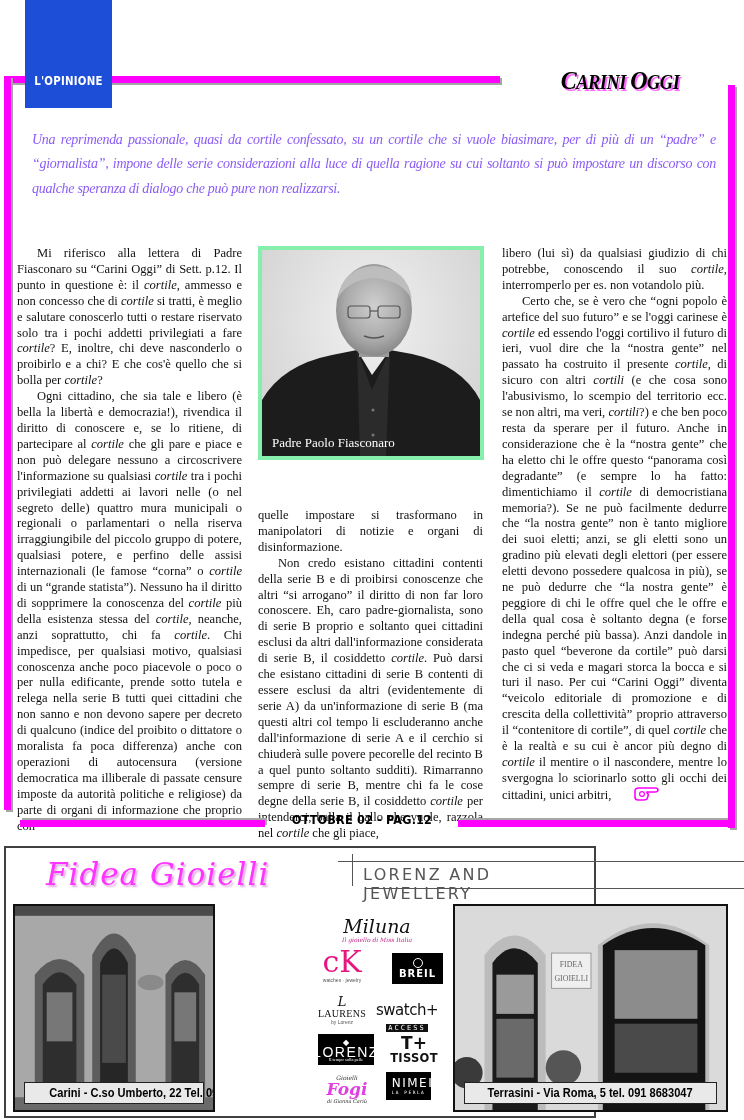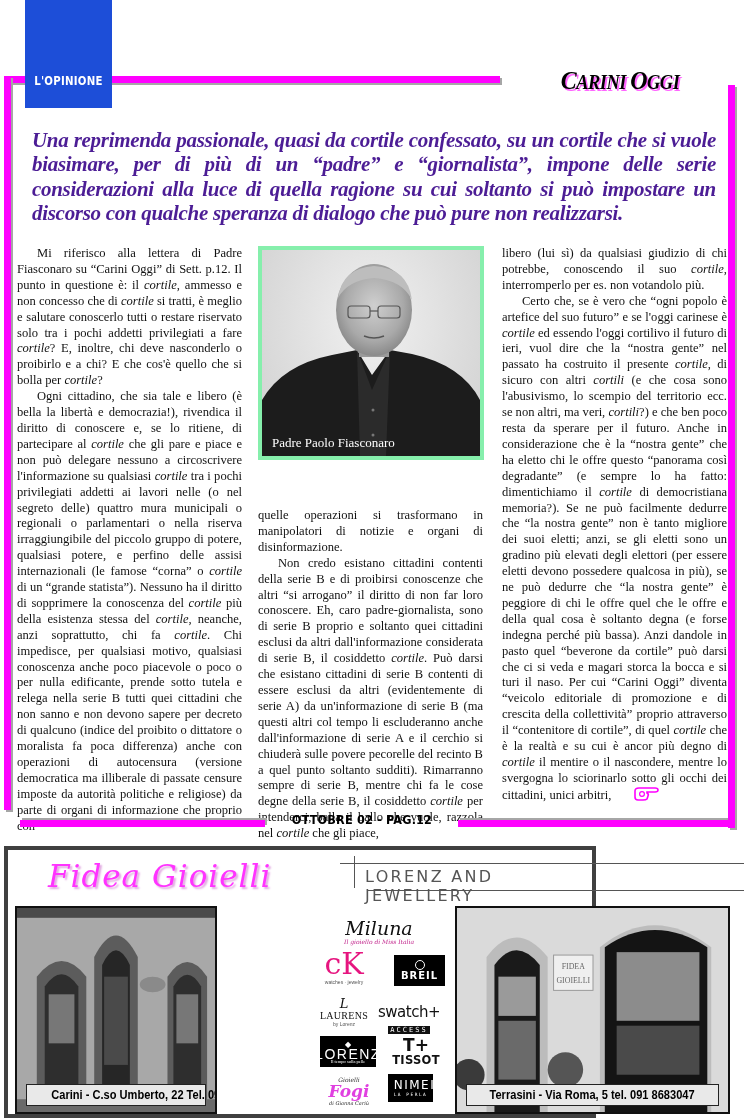--- a/index.html
+++ b/index.html
@@ -25,21 +25,21 @@
     font-family: "DejaVu Sans", sans-serif; font-weight: bold; font-size: 12.5px; letter-spacing: 0.2px; color: #000;
     transform: scaleX(0.9); }
 
   .masthead { position: absolute; left: 520px; top: 66px; width: 200px; text-align: center;
     font-family: "Liberation Serif", serif; font-style: italic; font-weight: bold; font-size: 26px; color: #000;
     text-shadow: 2px 2px 0 #ff66ff; letter-spacing: -0.5px; transform: scaleX(0.92); }
   .masthead .sc { font-size: 20px; }
 
   
   .lead { position: absolute; left: 32px; top: 128px; width: 684px; font-family: "Liberation Serif", serif;
-    font-style: italic; font-weight: bold; font-size: 21px; line-height: 24.3px; color: #4c1d95; text-align: justify;
+    font-style: italic; font-weight: normal; font-size: 14px; line-height: 24.3px; color: #8b5cf6; text-align: justify;
     letter-spacing: -0.3px; }
 
   
   .col { position: absolute; top: 246px; width: 225px; font-size: 12.55px; line-height: 15.9px; text-align: justify; color: #111; }
   .col p { text-indent: 20px; }
   .col p.noindent { text-indent: 0; }
   .col1 { left: 17px; }
   .col2 { left: 258px; }
   .col3 { left: 502px; }
   .col .c2text { position: absolute; top: 262px; width: 225px; }
@@ -47,21 +47,21 @@
   .photo { position: absolute; left: 0; top: 0; width: 226px; height: 214px; background: #86efac; padding: 4px; }
   .photo-inner { position: relative; width: 100%; height: 100%; overflow: hidden;
     background: radial-gradient(ellipse at 50% 35%, #f1f1f1 0%, #dcdcdc 60%, #cfcfcf 100%); }
   .photo-inner svg { position: absolute; left: 0; top: 0; width: 100%; height: 100%; }
   .photo-caption { position: absolute; left: 10px; bottom: 5px; color: #fff; font-family: "Liberation Serif", serif;
     font-size: 13px; }
 
   .pointer-icon { display: inline-block; vertical-align: middle; margin-left: 2px; }
 
   
-  .ad { position: absolute; left: 4px; top: 846px; width: 592px; height: 272px; border: 4px solid #404040; background: #fff; }
+  .ad { position: absolute; left: 4px; top: 846px; width: 592px; height: 272px; border: 2px solid #404040; background: #fff; }
   .ad-brand { position: absolute; left: 40px; top: 8px; font-family: "DejaVu Serif", serif; font-style: italic;
     font-size: 31px; color: #ff33ff; text-shadow: 2px 2px 2px #e0a8e0; letter-spacing: 1px; }
   .ad-tagline { position: absolute; left: 357px; top: 17px; font-family: "DejaVu Sans", sans-serif; font-size: 16px;
     letter-spacing: 2.3px; color: #555; }
   .ad-rule-top { position: absolute; left: 238px; top: 13px; width: 243px; height: 1px; background: #555; }
   .ad-rule-bottom { position: absolute; left: 265px; top: 40px; width: 234px; height: 1px; background: #555; }
   .ad-rule-v { position: absolute; left: 250px; top: 6px; width: 1px; height: 32px; background: #555; }
 
   .store-photo { position: absolute; top: 56px; width: 207px; height: 208px; border: 2px solid #111; overflow: hidden; }
   .store-left { left: 7px; }
@@ -150,21 +150,21 @@
         <rect x="116" y="56" width="22" height="12" rx="3" fill="none" stroke="#555" stroke-width="1.2"></rect>
         <line x1="108" y1="61" x2="116" y2="61" stroke="#555" stroke-width="1.2"></line>
         <path d="M102 86 Q112 90 122 86" stroke="#555" stroke-width="1.5" fill="none"></path>
         <circle cx="111" cy="160" r="1.5" fill="#777"></circle>
         <circle cx="111" cy="185" r="1.5" fill="#777"></circle>
       </svg>
       <div class="photo-caption">Padre Paolo Fiasconaro</div>
     </div>
   </div>
   <div class="c2text">
-      <p class="noindent">quelle operazioni si trasformano in manipolatori di notizie e organi di disinformazione.</p>
+      <p class="noindent">quelle impostare si trasformano in manipolatori di notizie e organi di disinformazione.</p>
       <p>Non credo esistano cittadini contenti della serie B e di proibirsi conoscenze che altri “si arrogano” il diritto di non far loro conoscere. Eh, caro padre-giornalista, sono di serie B proprio e soltanto quei cittadini esclusi da altri dall'informazione considerata di serie B, il cosiddetto <i>cortile</i>. Può darsi che esistano cittadini di serie B contenti di essere esclusi da altri (evidentemente di serie A) da un'informazione di serie B (ma questi altri col tempo li escluderanno anche dall'informazione di serie A e il cerchio si chiuderà sulle povere pecorelle del recinto B a quel punto soltanto sudditi). Rimarranno sempre di serie B, mentre chi fa le cose degne della serie B, il cosiddetto <i>cortile</i> per intenderci, balla il ballo che vuole, razzola nel <i>cortile</i> che gli piace,</p>
     </div>
 </div>
 
 <div class="col col3">
   <div>
       <p class="noindent">libero (lui sì) da qualsiasi giudizio di chi potrebbe, conoscendo il suo <i>cortile</i>, interromperlo per es. non votandolo più.</p>
       <p>Certo che, se è vero che “ogni popolo è artefice del suo futuro” e se l'oggi carinese è <i>cortile</i> ed essendo l'oggi cortilivo il futuro di ieri, vuol dire che la “nostra gente” nel passato ha costruito il presente <i>cortile</i>, di sicuro con altri <i>cortili</i> (e che cosa sono l'abusivismo, lo scempio del territorio ecc. se non altri, ma veri, <i>cortili</i>?) e che ben poco resta da sperare per il futuro. Anche in considerazione che è la “nostra gente” che ha eletto chi le offre questo “panorama così degradante” (e sempre lo ha fatto: dimentichiamo il <i>cortile</i> di democristiana memoria?). Se ne può facilmente dedurre che “la nostra gente” non è tanto migliore dei suoi eletti; anzi, se gli eletti sono un gradino più elevati degli elettori (per essere eletti devono possedere qualcosa in più), se ne può dedurre che “la nostra gente” è peggiore di chi le offre quel che le offre e della qual cosa è soltanto degna (e forse indegna perché più bassa). Anzi dandole in pasto quel “beverone da cortile” può darsi che ci si veda e magari storca la bocca e si turi il naso. Per cui “Carini Oggi” diventa “veicolo editoriale di promozione e di crescita della collettività” proprio attraverso il “contenitore di cortile”, di quel <i>cortile</i> che è la realtà e su cui è ancor più degno di <i>cortile</i> il mentire o il nascondere, mentre lo svergogna lo sciorinarlo sotto gli occhi dei cittadini, unici arbitri,<span class="pointer-icon"><svg width="26" height="14" viewBox="0 0 26 14">
             <path d="M2 4 Q2 1 6 1 L22 1 Q25 1 25 3 Q25 5 22 5 L14 5 L14 6 Q16 7 15 9 L14 12 Q13 13 10 13 L5 13 Q2 13 2 10 Z" fill="none" stroke="#ff00ff" stroke-width="1.6"></path>
             <circle cx="9" cy="7" r="2.4" fill="none" stroke="#ff00ff" stroke-width="1.2"></circle>

